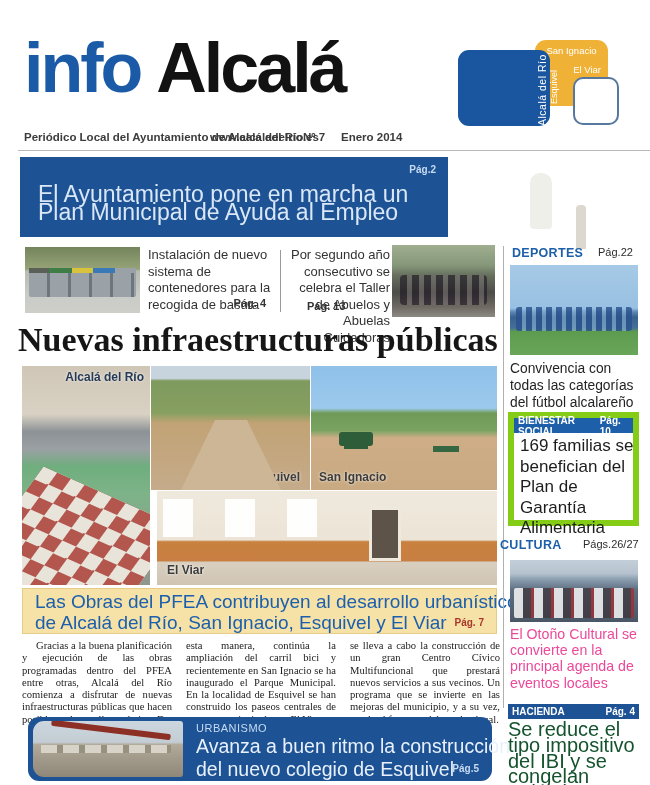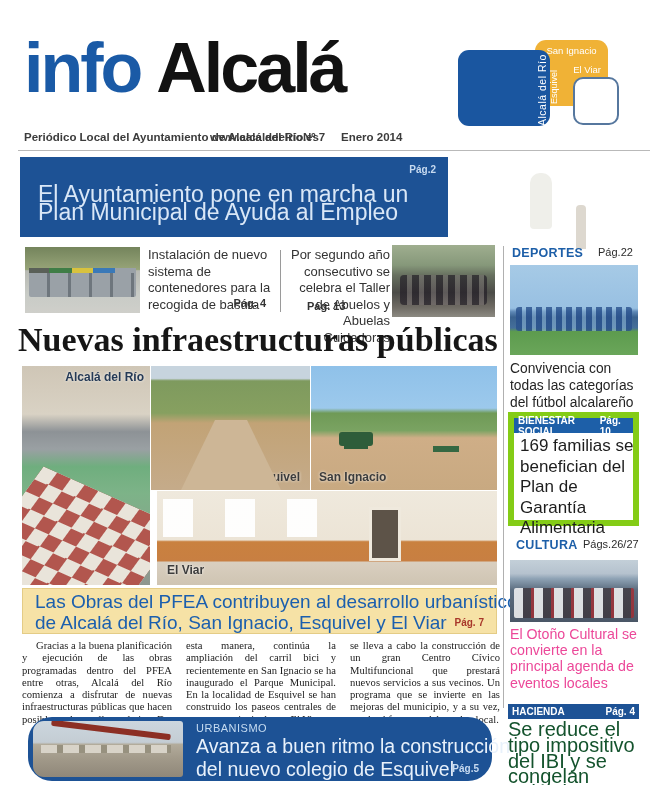--- a/index.html
+++ b/index.html
@@ -93,21 +93,21 @@
   .caption-line { position:absolute; left:12px; color:#1b5fae; font-size:19px; white-space:nowrap; }
   .caption-line1 { top:2px; } .caption-line2 { top:23px; }
   .caption-page { position:absolute; right:12px; bottom:5px; color:#a8372a; font-size:10px; font-weight:bold; }
 
   .body-cols { left:22px; top:640px; width:478px; display:flex; gap:14px; }
   .body-col { width:150px; font-family:"Liberation Serif", serif; font-size:10.6px; line-height:12.3px;
               text-align:justify; color:#1b1b1b; }
   .body-col.first { text-indent:14px; }
 
   
-  .urb-banner { left:28px; top:717px; width:464px; height:64px; background:#1d5295; border-radius:24px; }
+  .urb-banner { left:28px; top:717px; width:464px; height:64px; background:#1d5295; border-radius:11px; }
   .photo-school { position:absolute; left:5px; top:4px; width:150px; height:56px; border-radius:11px 3px 3px 11px; overflow:hidden;
     background:linear-gradient(180deg,#ccd6de 0%,#c4cdd4 38%,#b2ab9b 42%,#a29a8a 66%,#8f8779 100%); }
   .photo-school::before { content:""; position:absolute; left:18px; top:6px; width:120px; height:6px;
     background:#8c2f24; transform:rotate(7deg); border-radius:2px; }
   .photo-school::after { content:""; position:absolute; left:8px; top:24px; width:130px; height:8px;
     background:repeating-linear-gradient(90deg,#d8d3c8 0 16px, #97917f 16px 22px); }
   .urb-kicker { position:absolute; left:168px; top:5px; color:#c6dcf2; font-size:11px; letter-spacing:.5px; }
   .urb-line { position:absolute; left:168px; color:#e8f1fb; font-size:19.5px; white-space:nowrap; }
   .urb-line1 { top:18px; } .urb-line2 { top:41px; }
   .urb-page { position:absolute; right:13px; bottom:7px; color:#c7daf0; font-size:10px; font-weight:bold; }
@@ -215,21 +215,21 @@
   <div class="abs deportes-caption">Convivencia con todas las categorías del fútbol alcalareño</div>
 
   <div class="abs bienestar-box">
     <div class="side-bar-strip">
       <span>BIENESTAR SOCIAL</span>
       <span>Pág. 10</span>
     </div>
     <div class="bienestar-headline">169 familias se benefician del Plan de Garantía Alimentaria</div>
   </div>
 
-  <span class="abs sec-label" style="left:516px; top:538px;">CULTURA</span>
+  <span class="abs sec-label" style="left:500px; top:538px;">CULTURA</span>
   <span class="abs sec-page" style="left:583px; top:538px;">Págs.26/27</span>
   <div class="abs photo-culture"></div>
   <div class="abs cultura-caption">El Otoño Cultural se convierte en la principal agenda de eventos locales</div>
 
   <div class="abs hacienda-bar">
     <span>HACIENDA</span>
     <span>Pág. 4</span>
   </div>
   <div class="abs hacienda-headline">Se reduce el tipo impositivo del IBI y se congelan todos los impuestos</div>
 

